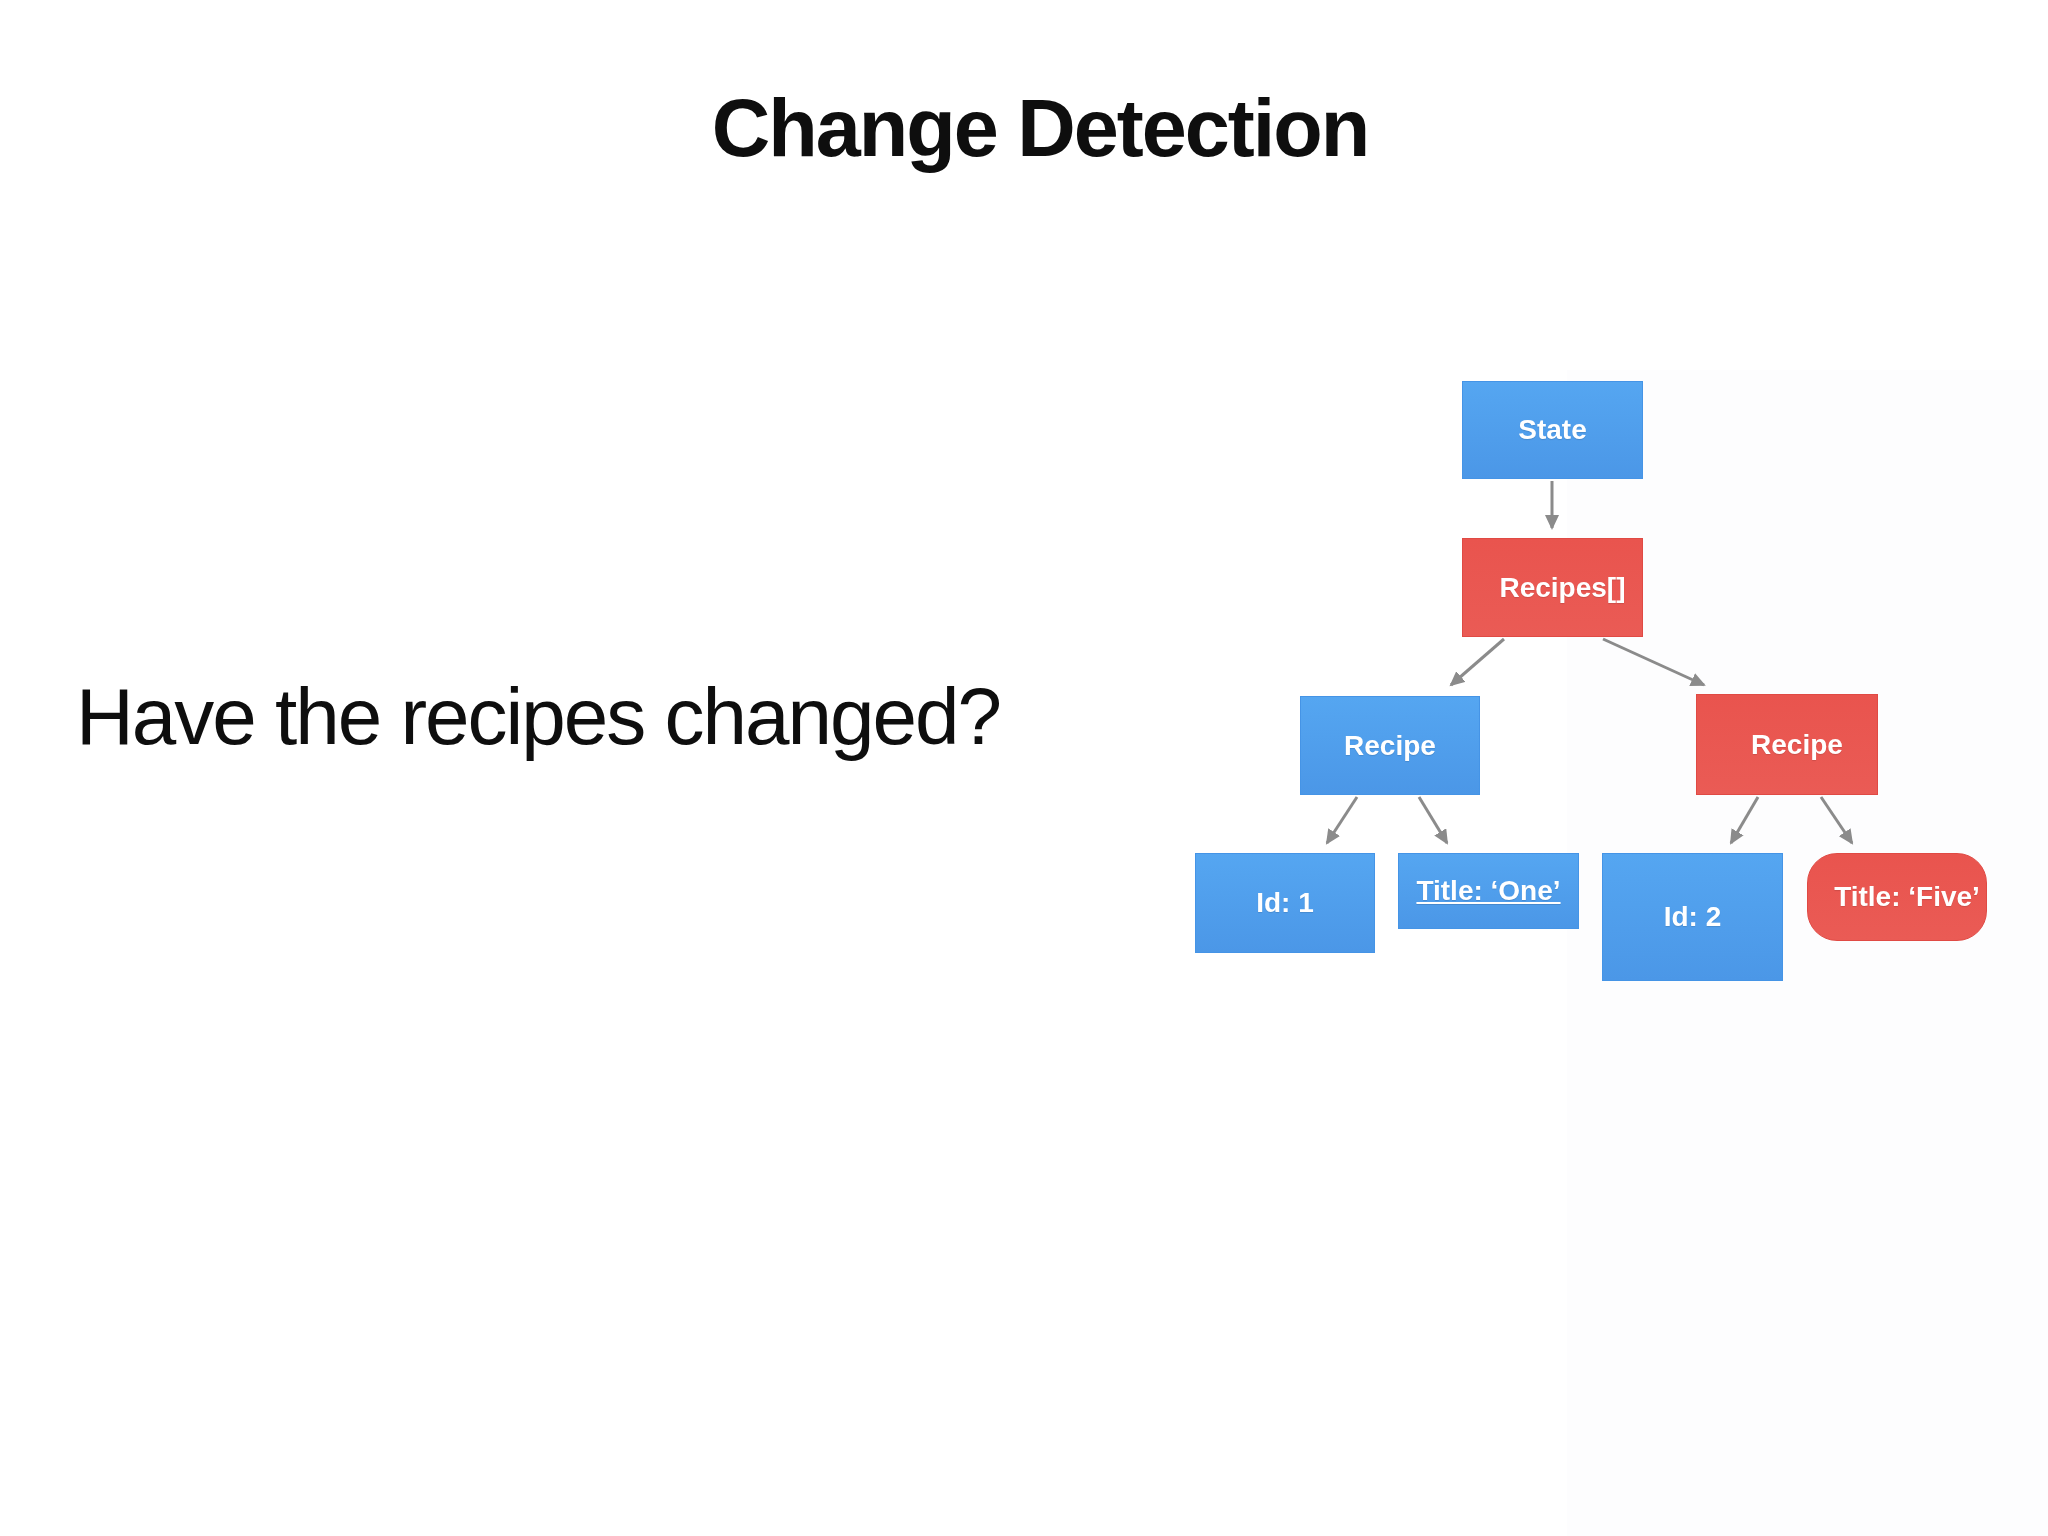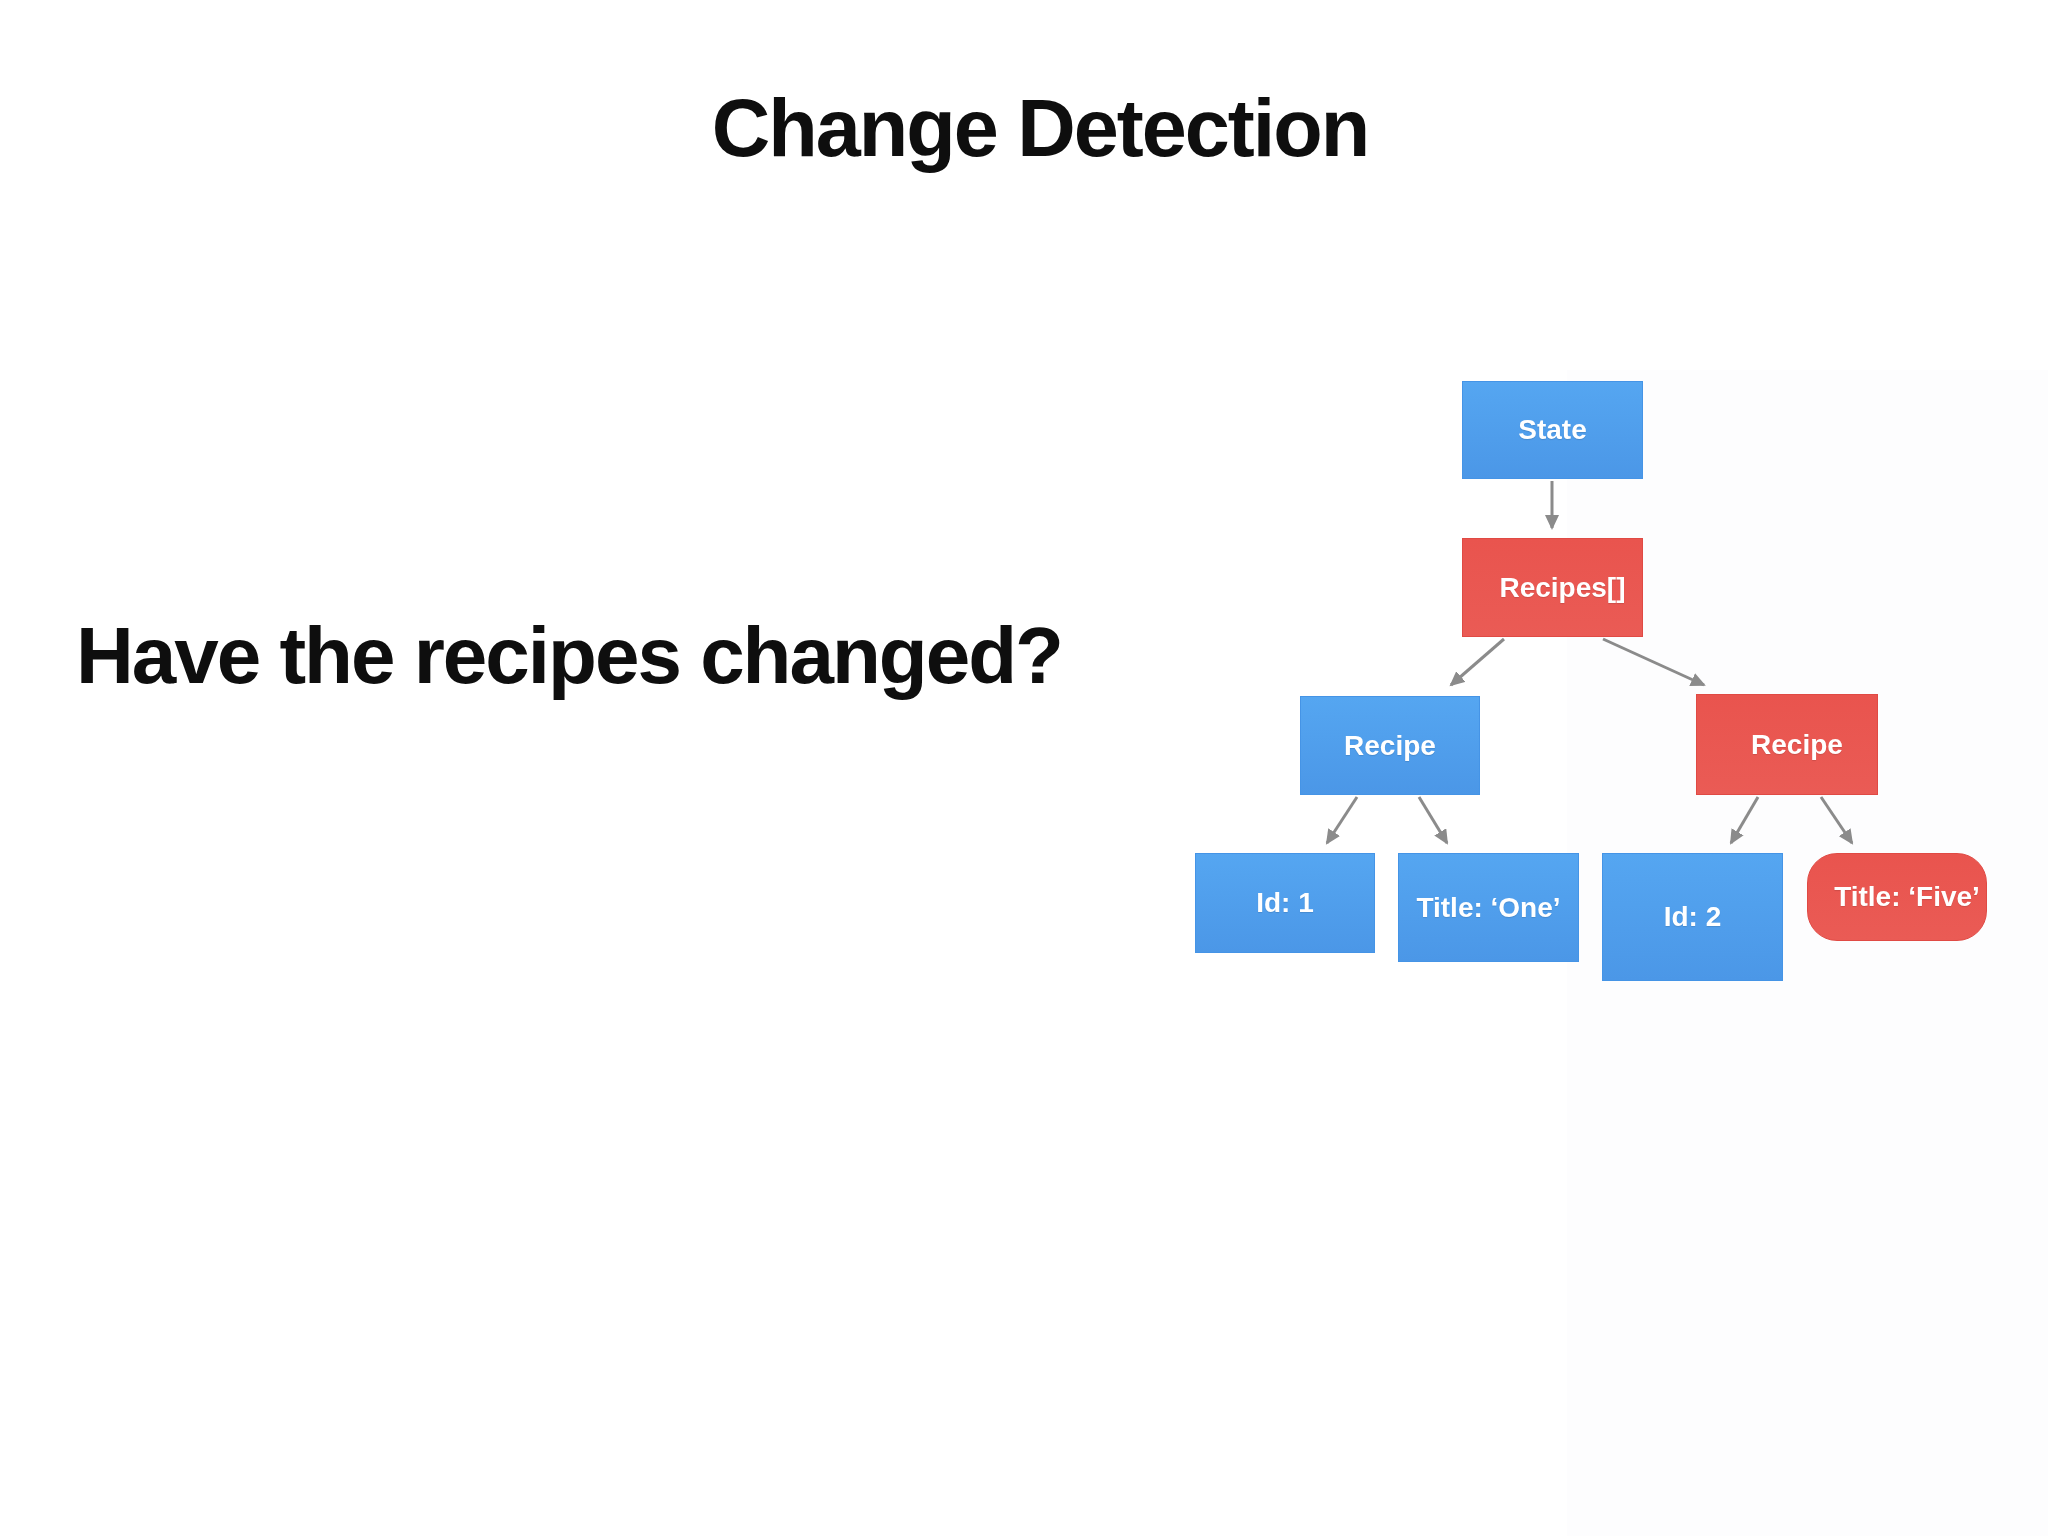--- a/index.html
+++ b/index.html
@@ -32,23 +32,23 @@
     text-align: center;
     font-size: 81px;
     font-weight: bold;
     color: #0e0e0e;
     letter-spacing: -2px;
     white-space: nowrap;
   }
   .question {
     position: absolute;
     left: 76px;
-    top: 610px;
+    top: 671px;
     font-size: 80px;
-    font-weight: bold;
+    font-weight: normal;
     color: #0e0e0e;
     letter-spacing: -2px;
     white-space: nowrap;
     text-align: center;
   }
   .node {
     position: absolute;
     display: flex;
     align-items: center;
     justify-content: center;
@@ -66,21 +66,21 @@
   .node.red {
     background: linear-gradient(180deg, #e9544e 0%, #ea5b55 100%);
     border: 1px solid #e04a44;
     padding-left: 20px;
   }
   .n-state     { left: 1462px; top: 381px; width: 181px; height:  98px; }
   .n-recipes   { left: 1462px; top: 538px; width: 181px; height:  99px; }
   .n-recipe1   { left: 1300px; top: 696px; width: 180px; height:  99px; }
   .n-recipe2   { left: 1696px; top: 694px; width: 182px; height: 101px; }
   .n-id1       { left: 1195px; top: 853px; width: 180px; height: 100px; text-align: center; }
-  .n-titleone  { left: 1398px; top: 853px; width: 181px; height: 109px; }
+  .n-titleone  { left: 1398px; top: 853px; width: 181px; height: 76px; text-decoration: underline; }
   .n-id2       { left: 1602px; top: 853px; width: 181px; height: 128px; }
   .n-titlefive { left: 1807px; top: 853px; width: 180px; height: 88px; border-radius: 30px; }
   svg.edges {
     position: absolute;
     left: 0;
     top: 0;
     width: 2048px;
     height: 1536px;
     pointer-events: none;
   }

